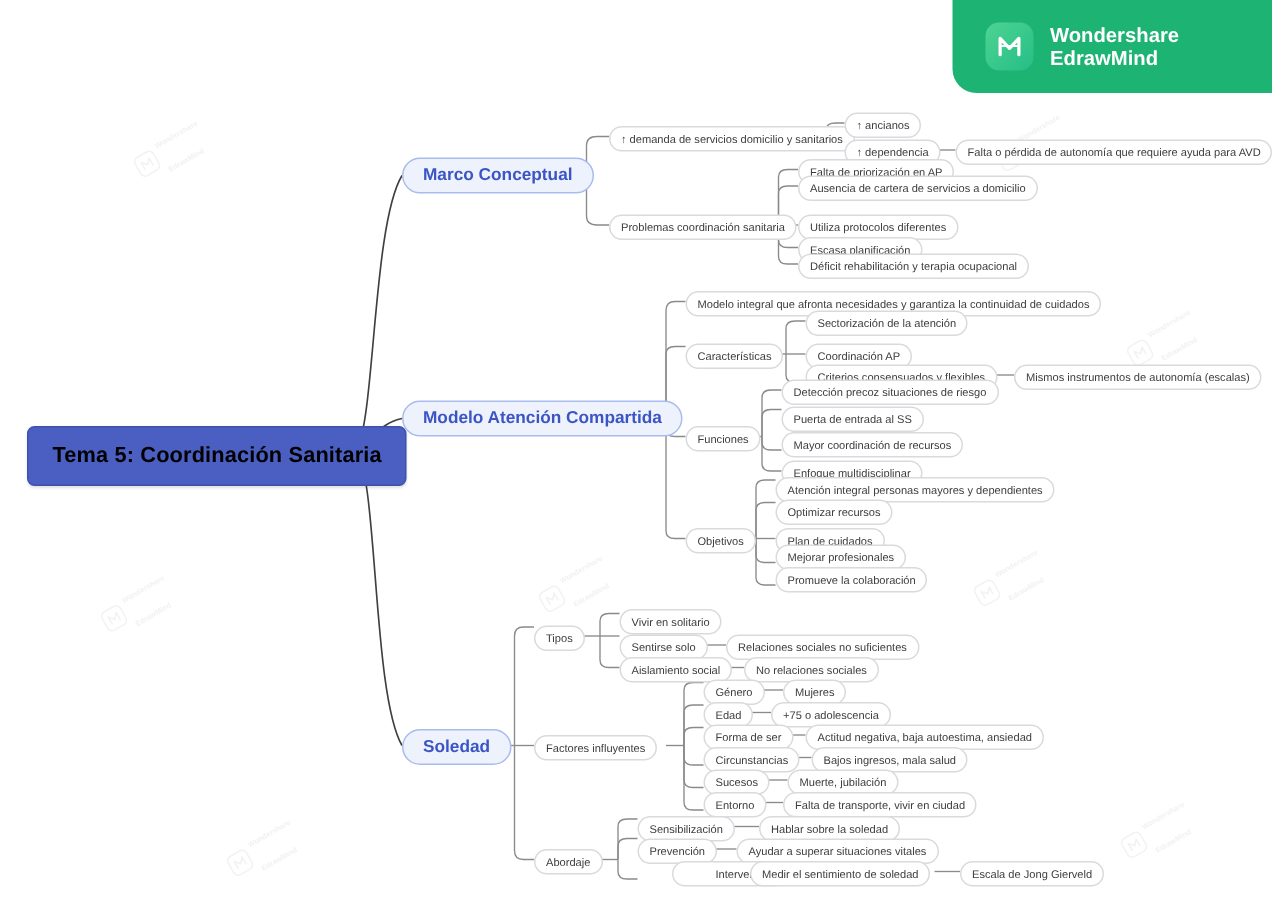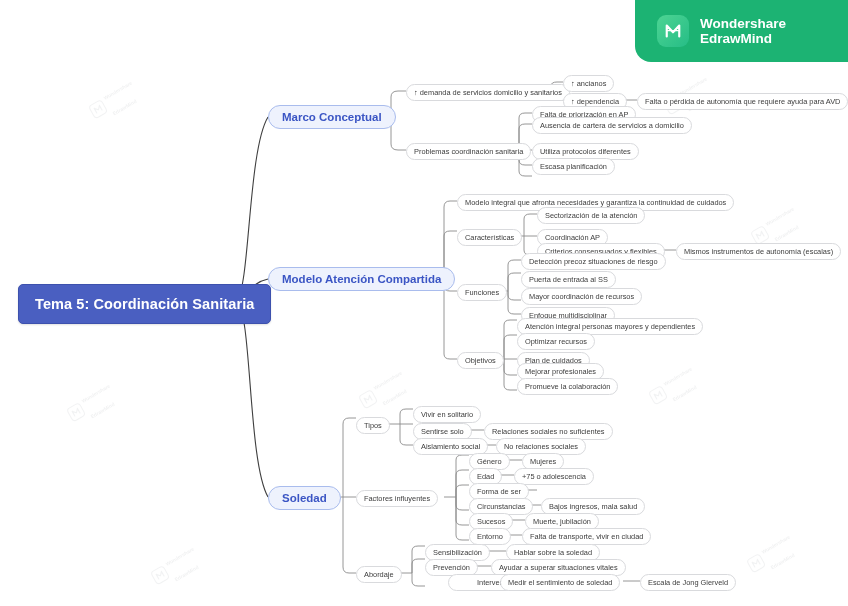--- a/index.html
+++ b/index.html
@@ -33,21 +33,21 @@
   .wm .wm-txt{
     font-size:5px;line-height:6px;color:#8b9096;white-space:nowrap;font-weight:700;
   }
 
   
   .root{
     position:absolute;
     background:#4a5fc1;
     border:1px solid #3d51ad;
     border-radius:5px;
-    color:#ffffff;
+    color:#000000;
     font-size:14.5px;
     font-weight:700;
     letter-spacing:.1px;
     padding:11px 16px;
     white-space:nowrap;
     box-shadow:0 1px 2px rgba(0,0,0,.12);
   }
 
   
   .branch{
@@ -274,20 +274,21 @@
   <div class="pill l2" style="left:406px;top:84px;">↑ demanda de servicios domicilio y sanitarios</div>
   <div class="pill l3" style="left:563px;top:75px;">↑ ancianos</div>
   <div class="pill l3" style="left:563px;top:93px;">↑ dependencia</div>
   <div class="pill l4" style="left:637px;top:93px;">Falta o pérdida de autonomía que requiere ayuda para AVD</div>
 
   <div class="pill l2" style="left:406px;top:143px;">Problemas coordinación sanitaria</div>
   <div class="pill l3" style="left:532px;top:106px;">Falta de priorización en AP</div>
   <div class="pill l3" style="left:532px;top:117px;">Ausencia de cartera de servicios a domicilio</div>
   <div class="pill l3" style="left:532px;top:143px;">Utiliza protocolos diferentes</div>
   <div class="pill l3" style="left:532px;top:158px;">Escasa planificación</div>
+  <div class="pill l3" style="left:532px;top:169px;">Déficit rehabilitación y terapia ocupacional</div>
 
   <div class="branch" style="left:268px;top:267px;">Modelo Atención Compartida</div>
 
   <div class="pill l2" style="left:457px;top:194px;">Modelo integral que afronta necesidades y garantiza la continuidad de cuidados</div>
 
   <div class="pill l2" style="left:457px;top:229px;">Características</div>
   <div class="pill l3" style="left:537px;top:207px;">Sectorización de la atención</div>
   <div class="pill l3" style="left:537px;top:229px;">Coordinación AP</div>
   <div class="pill l3" style="left:537px;top:243px;">Criterios consensuados y flexibles</div>
   <div class="pill l4" style="left:676px;top:243px;">Mismos instrumentos de autonomía (escalas)</div>
@@ -313,20 +314,21 @@
   <div class="pill l4" style="left:484px;top:423px;">Relaciones sociales no suficientes</div>
   <div class="pill l3" style="left:413px;top:438px;">Aislamiento social</div>
   <div class="pill l4" style="left:496px;top:438px;">No relaciones sociales</div>
 
   <div class="pill l2" style="left:356px;top:490px;">Factores influyentes</div>
   <div class="pill l3" style="left:469px;top:453px;">Género</div>
   <div class="pill l4" style="left:522px;top:453px;">Mujeres</div>
   <div class="pill l3" style="left:469px;top:468px;">Edad</div>
   <div class="pill l4" style="left:514px;top:468px;">+75 o adolescencia</div>
   <div class="pill l3" style="left:469px;top:483px;">Forma de ser</div>
+  <div class="pill l4" style="left:537px;top:483px;">Actitud negativa, baja autoestima, ansiedad</div>
   <div class="pill l3" style="left:469px;top:498px;">Circunstancias</div>
   <div class="pill l4" style="left:541px;top:498px;">Bajos ingresos, mala salud</div>
   <div class="pill l3" style="left:469px;top:513px;">Sucesos</div>
   <div class="pill l4" style="left:525px;top:513px;">Muerte, jubilación</div>
   <div class="pill l3" style="left:469px;top:528px;">Entorno</div>
   <div class="pill l4" style="left:522px;top:528px;">Falta de transporte, vivir en ciudad</div>
 
   <div class="pill l2" style="left:356px;top:566px;">Abordaje</div>
   <div class="pill l3" style="left:425px;top:544px;">Sensibilización</div>
   <div class="pill l4" style="left:506px;top:544px;">Hablar sobre la soledad</div>

